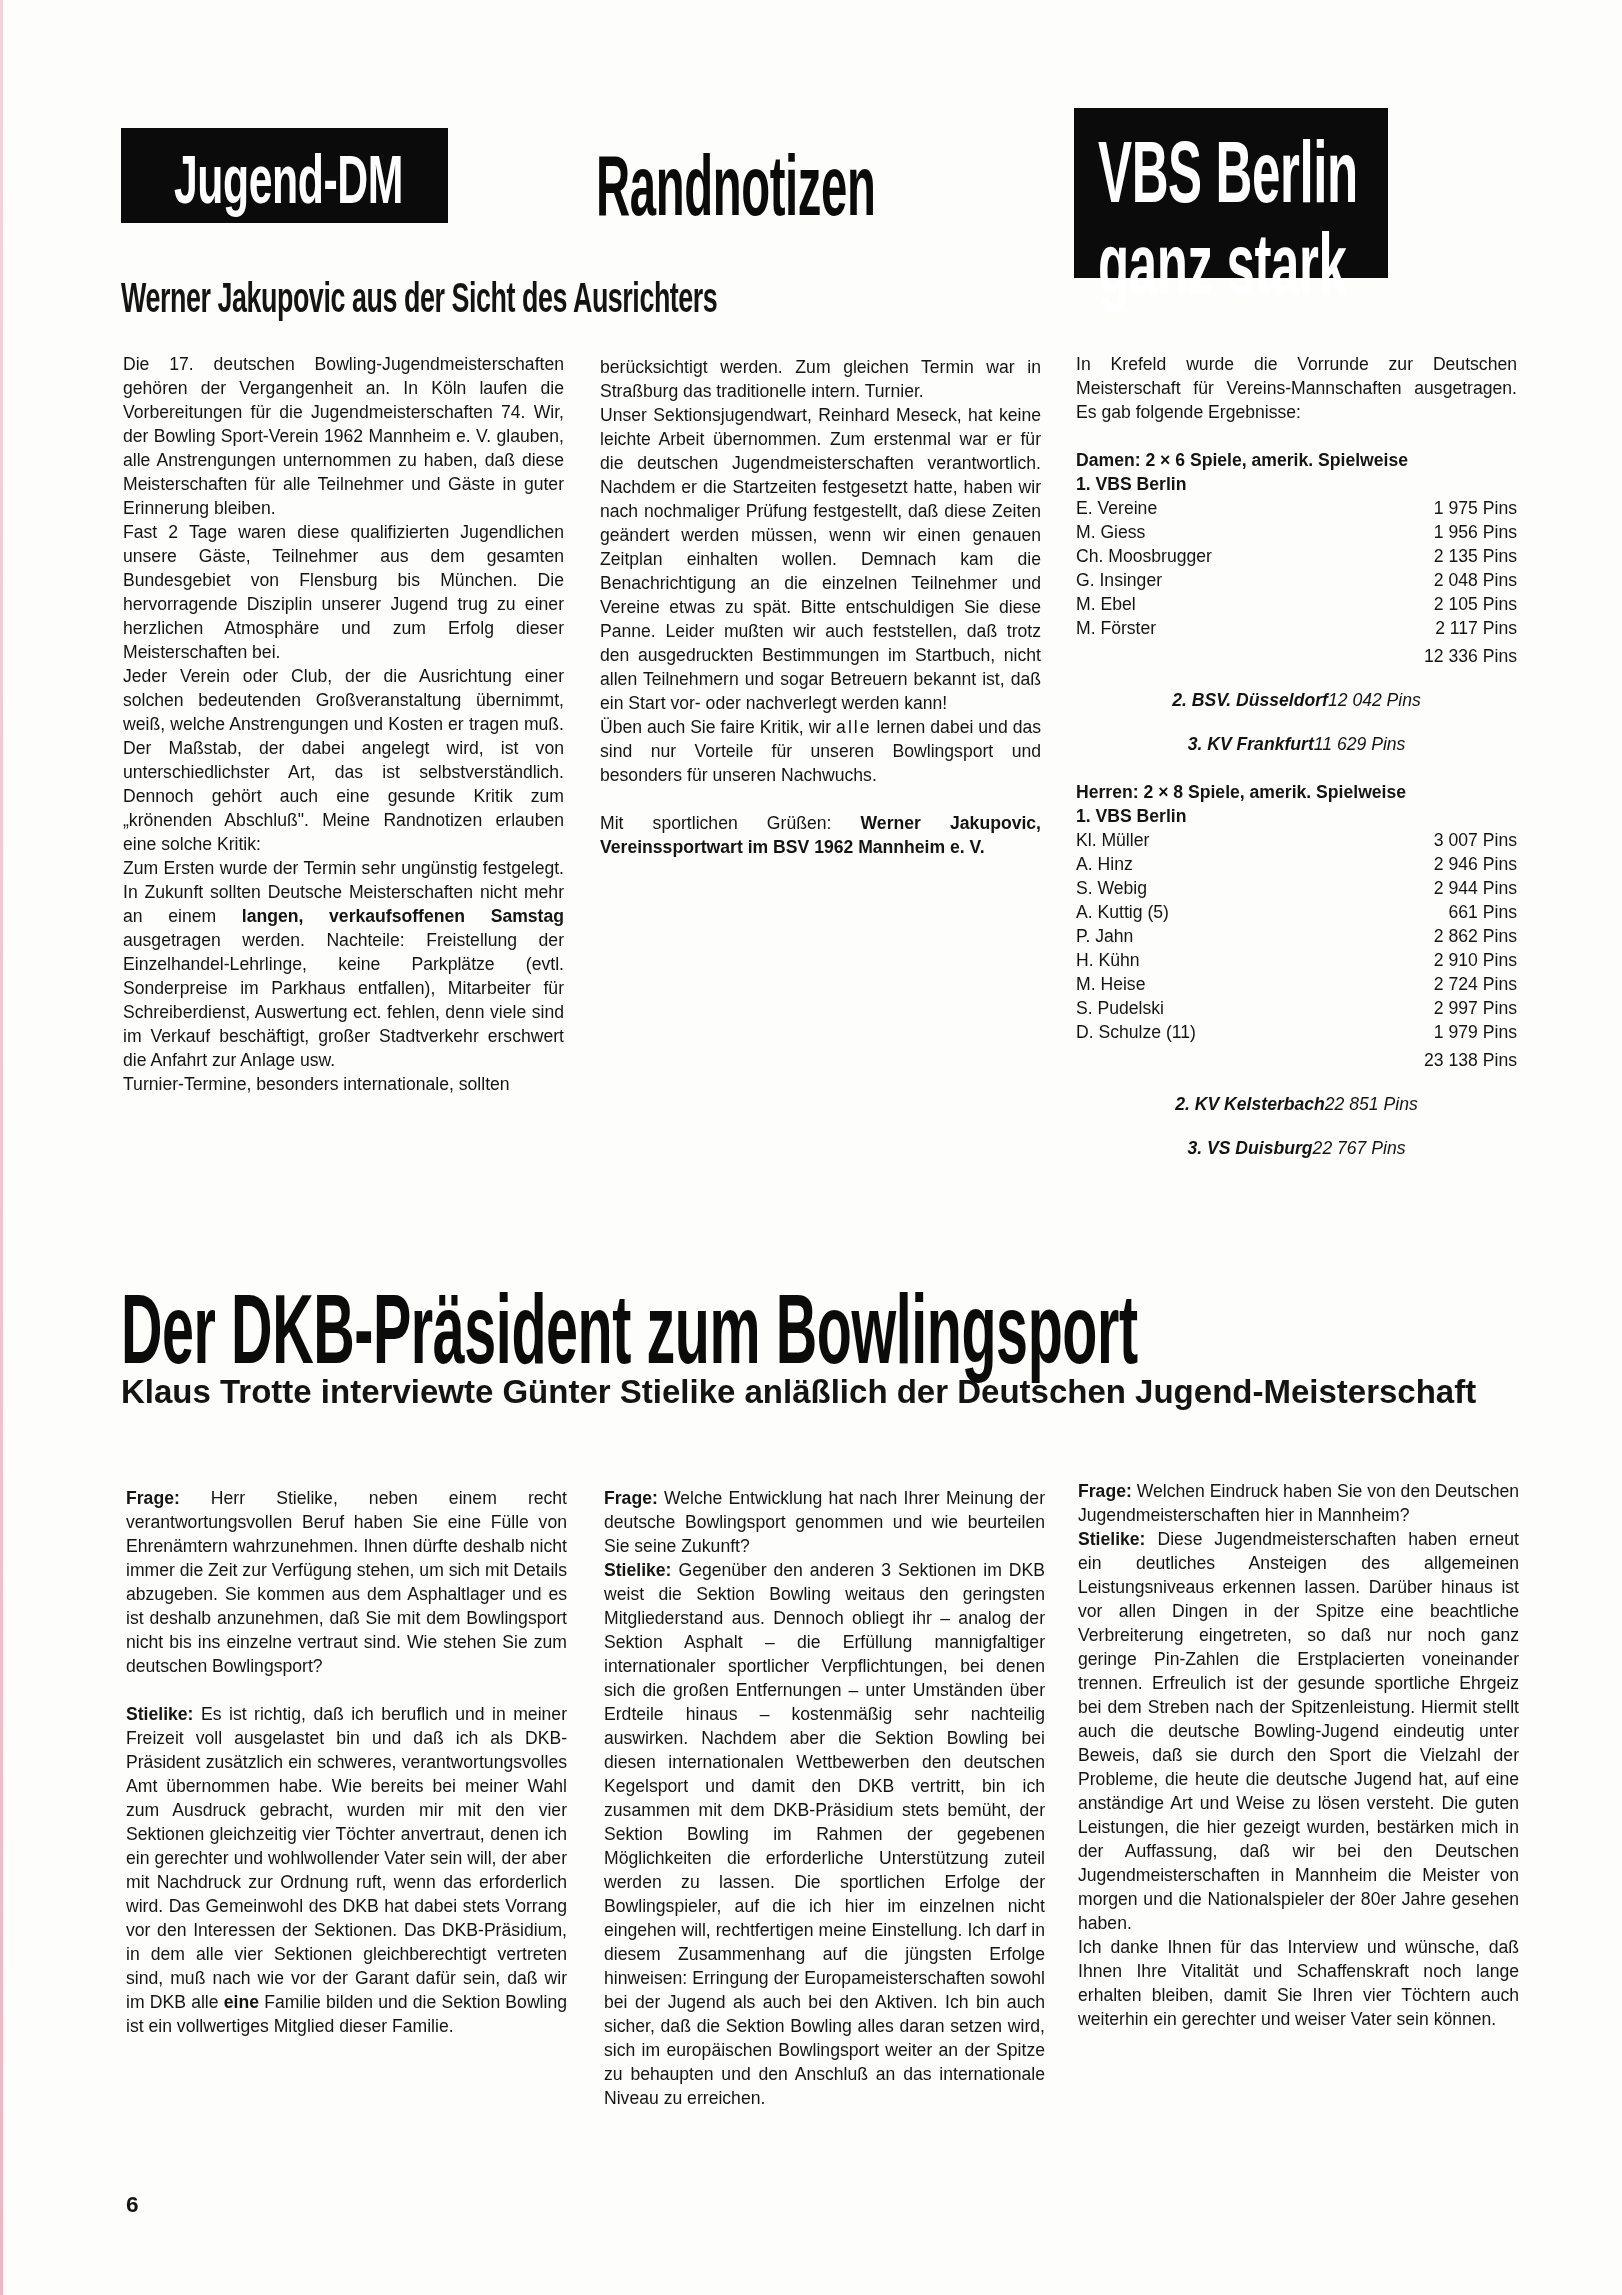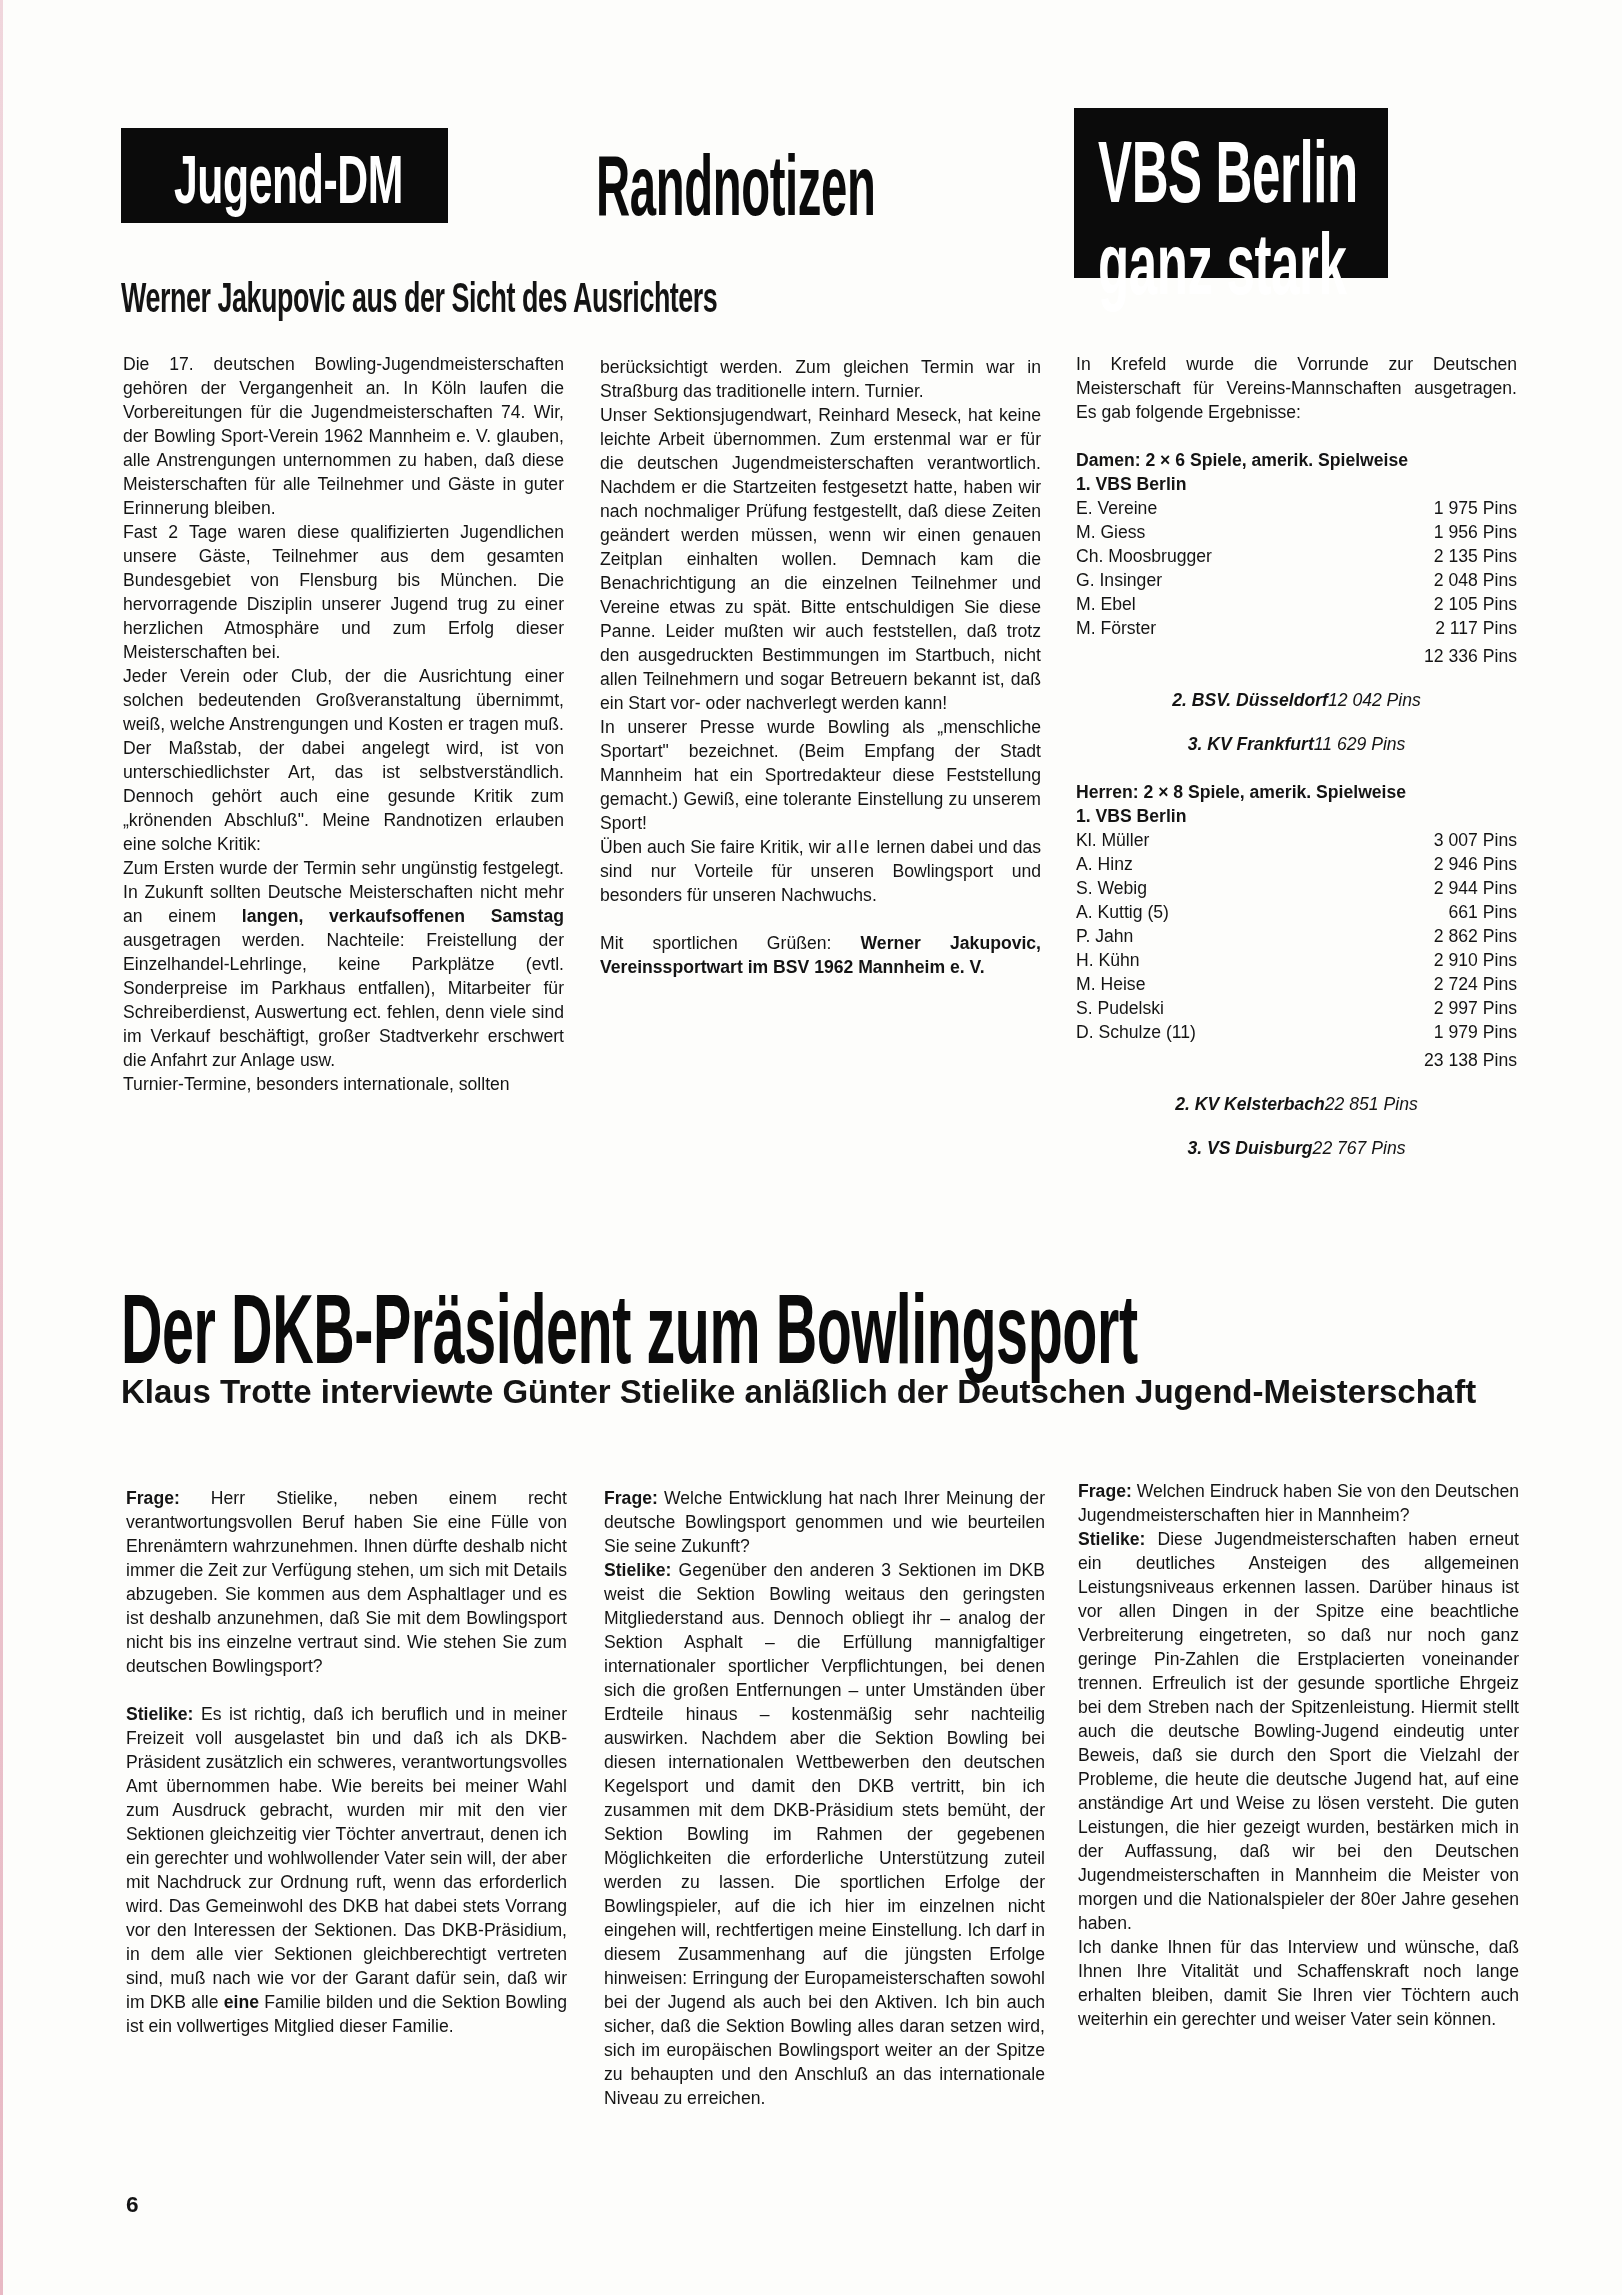--- a/index.html
+++ b/index.html
@@ -72,21 +72,20 @@
   <p>Die 17. deutschen Bowling-Jugendmeisterschaften gehören der Vergangenheit an. In Köln laufen die Vorbereitungen für die Jugendmeisterschaften 74. Wir, der Bowling Sport-Verein 1962 Mannheim e. V. glauben, alle Anstrengungen unternommen zu haben, daß diese Meisterschaften für alle Teilnehmer und Gäste in guter Erinnerung bleiben.</p>
   <p>Fast 2 Tage waren diese qualifizierten Jugendlichen unsere Gäste, Teilnehmer aus dem gesamten Bundesgebiet von Flensburg bis München. Die hervorragende Disziplin unserer Jugend trug zu einer herzlichen Atmosphäre und zum Erfolg dieser Meisterschaften bei.</p>
   <p>Jeder Verein oder Club, der die Ausrichtung einer solchen bedeutenden Großveranstaltung übernimmt, weiß, welche Anstrengungen und Kosten er tragen muß. Der Maßstab, der dabei angelegt wird, ist von unterschiedlichster Art, das ist selbstverständlich. Dennoch gehört auch eine gesunde Kritik zum „krönenden Abschluß". Meine Randnotizen erlauben eine solche Kritik:</p>
   <p><span>Zum Ersten wurde der Termin sehr ungünstig festgelegt. In Zukunft sollten Deutsche Meisterschaften nicht mehr an einem </span><span class="bold">langen, verkaufsoffenen Samstag</span><span> ausgetragen werden. Nachteile: Freistellung der Einzelhandel-Lehrlinge, keine Parkplätze (evtl. Sonderpreise im Parkhaus entfallen), Mitarbeiter für Schreiberdienst, Auswertung ect. fehlen, denn viele sind im Verkauf beschäftigt, großer Stadtverkehr erschwert die Anfahrt zur Anlage usw.</span></p>
   <p>Turnier-Termine, besonders internationale, sollten</p>
 </div>
 
 <div class="abs col col2">
   <p>berücksichtigt werden. Zum gleichen Termin war in Straßburg das traditionelle intern. Turnier.</p>
   <p>Unser Sektionsjugendwart, Reinhard Meseck, hat keine leichte Arbeit übernommen. Zum erstenmal war er für die deutschen Jugendmeisterschaften verantwortlich. Nachdem er die Startzeiten festgesetzt hatte, haben wir nach nochmaliger Prüfung festgestellt, daß diese Zeiten geändert werden müssen, wenn wir einen genauen Zeitplan einhalten wollen. Demnach kam die Benachrichtigung an die einzelnen Teilnehmer und Vereine etwas zu spät. Bitte entschuldigen Sie diese Panne. Leider mußten wir auch feststellen, daß trotz den ausgedruckten Bestimmungen im Startbuch, nicht allen Teilnehmern und sogar Betreuern bekannt ist, daß ein Start vor- oder nachverlegt werden kann!</p>
-  <p>In unserer Presse wurde Bowling als „menschliche Sportart" bezeichnet. (Beim Empfang der Stadt Mannheim hat ein Sportredakteur diese Feststellung gemacht.) Gewiß, eine tolerante Einstellung zu unserem Sport!</p>
   <p><span>Üben auch Sie faire Kritik, wir </span><span class="spaced">alle</span><span> lernen dabei und das sind nur Vorteile für unseren Bowlingsport und besonders für unseren Nachwuchs.</span></p>
   <div class="gap"></div>
   <p><span>Mit sportlichen Grüßen: </span><span class="bold">Werner Jakupovic, Vereinssportwart im BSV 1962 Mannheim e. V.</span></p>
 </div>
 
 <div class="abs col col3">
   <p>In Krefeld wurde die Vorrunde zur Deutschen Meisterschaft für Vereins-Mannschaften ausgetragen. Es gab folgende Ergebnisse:</p>
   <div class="gap"></div>
   <div class="results">
     <div class="res-head">Damen: 2 × 6 Spiele, amerik. Spielweise</div>

